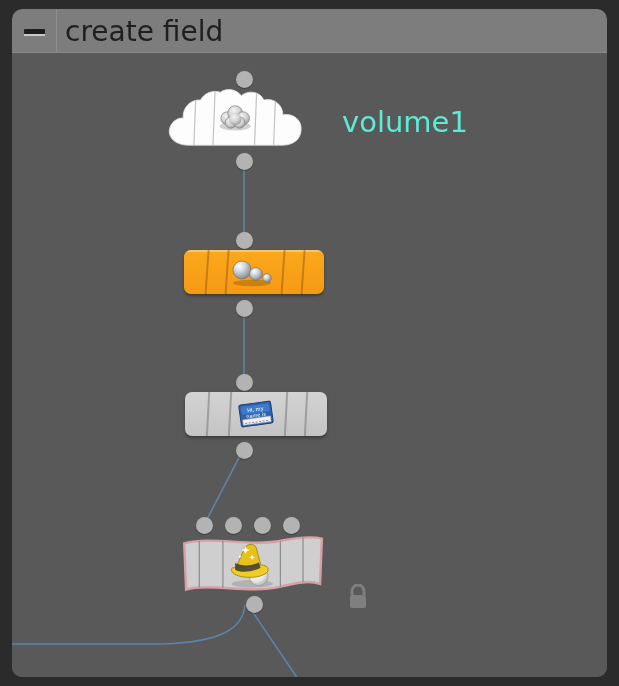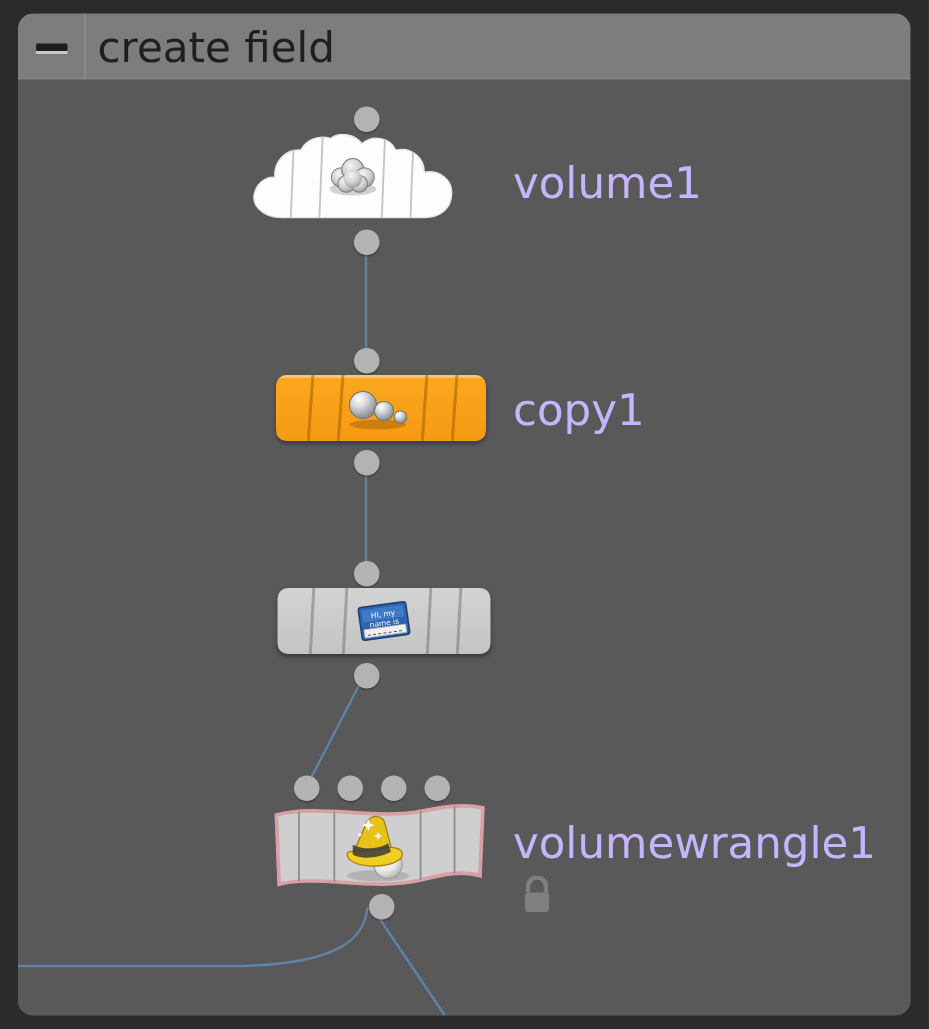--- a/index.html
+++ b/index.html
@@ -103,21 +103,21 @@
     pointer-events: none;
   }
 
   
   .node {
     position: absolute;
   }
   .node-label {
     position: absolute;
     white-space: nowrap;
-    color: #c4b5fd;
+    color: #5eead4;
     font-size: 29px;
     line-height: 32px;
     font-weight: 400;
   }
   .dot {
     position: absolute;
     width: 17px; height: 17px;
     border-radius: 50%;
     background: #b3b3b3;
     box-shadow: 0 1px 1px rgba(0,0,0,0.30);
@@ -279,21 +279,20 @@
             <ellipse cx="20" cy="24" rx="19" ry="3.2" fill="rgba(90,50,0,0.28)"></ellipse>
             <circle cx="10" cy="11" r="9" fill="url(#sphGrad)" stroke="#6f7377" stroke-width="0.7"></circle>
             <circle cx="24" cy="15" r="6.4" fill="url(#sphGrad)" stroke="#6f7377" stroke-width="0.7"></circle>
             <circle cx="35" cy="19" r="4.2" fill="url(#sphGrad)" stroke="#6f7377" stroke-width="0.7"></circle>
           </svg>
         </div>
 
         <div class="dot" style="left:52px; top:68px;"></div>
       </div>
 
-      <div class="node-label" style="left:330px; top:204px;">copy1</div>
 
       <div class="node" id="node-name_things1" style="left:173px; top:321px;">
 
         <div class="dot" style="left:51px; top:0px;"></div>
 
         <div class="grey-node" style="top:18px;">
           <div class="stripe" style="left:22px;"></div>
           <div class="stripe" style="left:44px;"></div>
           <div class="stripe" style="left:100px;"></div>
           <div class="stripe" style="left:120px;"></div>
@@ -359,21 +358,20 @@
               <path d="M19,4 l1.4,3 3,1.2 -3,1.2 -1.4,3 -1.4,-3 -3,-1.2 3,-1.2 Z"></path>
               <path d="M26,13 l1,2 2,0.8 -2,0.8 -1,2 -1,-2 -2,-0.8 2,-0.8 Z"></path>
               <circle cx="13" cy="15" r="1.2"></circle>
             </g>
           </g>
         </svg>
 
         <div class="dot" style="left:66px; top:79px;"></div>
       </div>
 
-      <div class="node-label" style="left:330px; top:493px;">volumewrangle1</div>
 
       <svg class="lock-icon" style="left:335px; top:531px;" width="22" height="26" viewBox="0 0 22 26">
         <path d="M5,11 L5,7 A6,6 0 0 1 17,7 L17,11" fill="none" stroke="#7f7f7f" stroke-width="3"></path>
         <rect x="3" y="11" width="16" height="13" rx="2" fill="#7f7f7f"></rect>
       </svg>
 
     </div>
   </div>
 </div>
 

